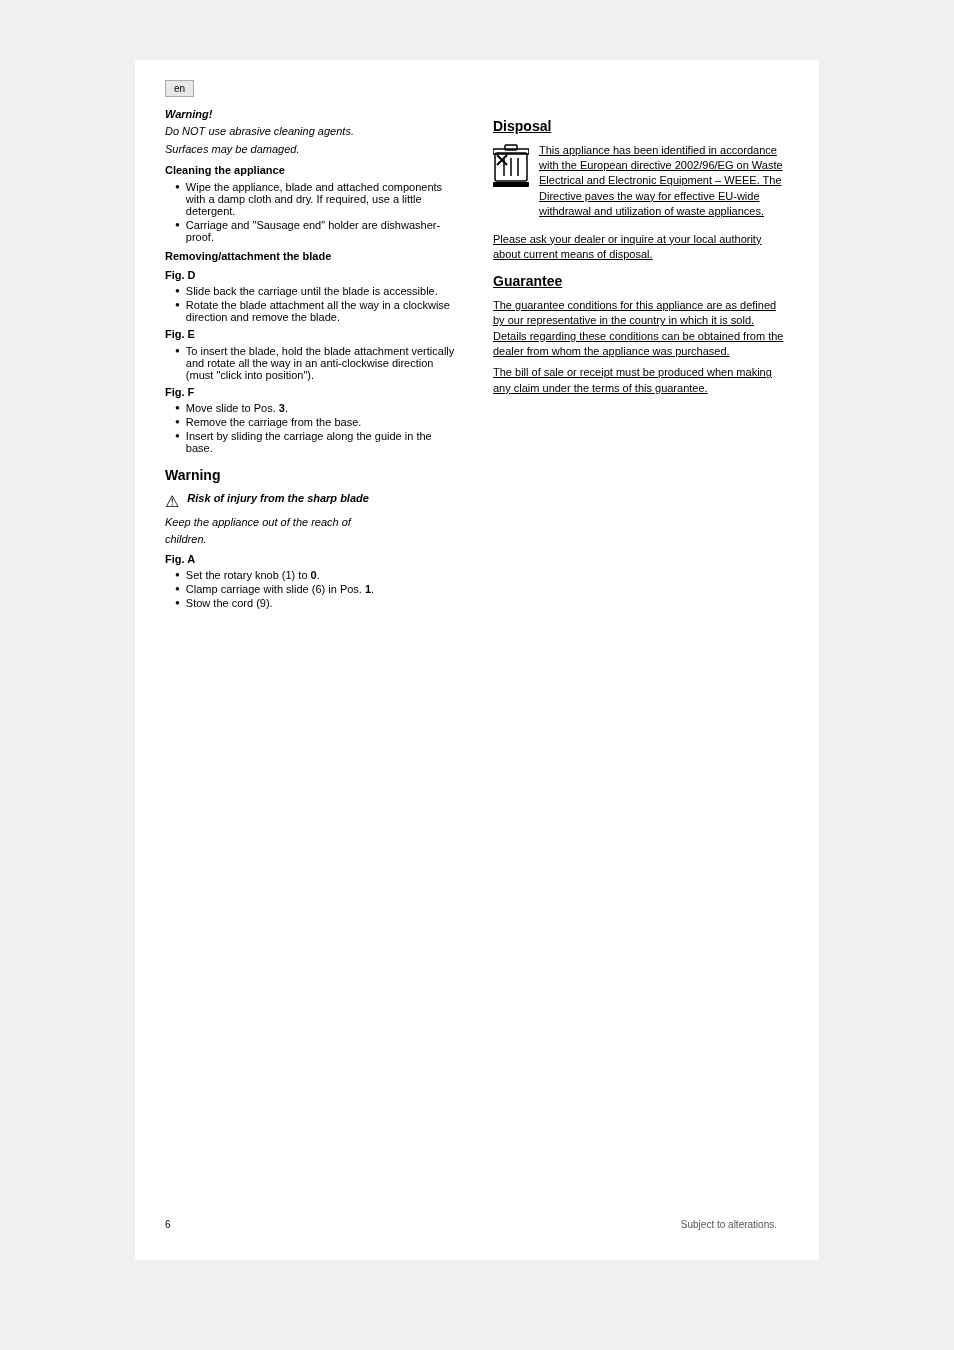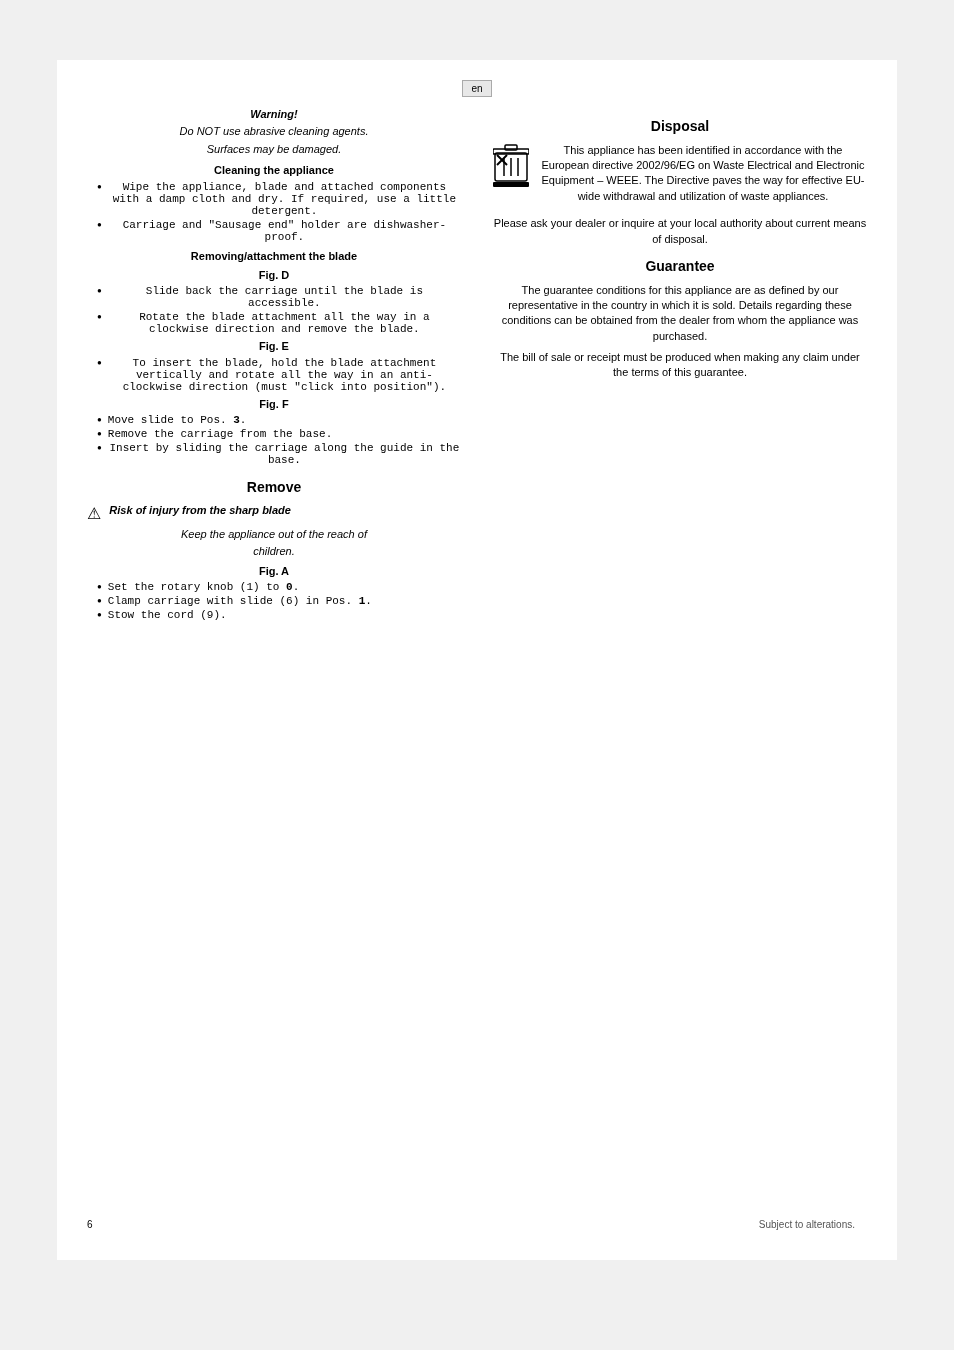--- a/index.html
+++ b/index.html
@@ -22,25 +22,24 @@
       min-height: 1350px;
       background: #f0f0f0;
       display: flex;
       align-items: flex-start;
       justify-content: center;
       padding: 60px 40px;
     }
 
     .document {
       background: #ffffff;
-      width: 840px;
+      width: 684px;
       min-height: 1200px;
       padding: 20px 30px 40px 30px;
       position: relative;
-      text-align: center;
     }
 
     .lang-bar {
       border: 1px solid #aaa;
       background: #e8e8e8;
       display: inline-block;
       padding: 2px 8px;
       font-size: 10px;
       margin-bottom: 10px;
     }
@@ -49,20 +48,21 @@
       display: flex;
       gap: 32px;
     }
 
     .left-col {
       flex: 1;
     }
 
     .right-col {
       flex: 1;
+      text-decoration: underline;
     }
 
     .section-title {
       font-size: 14px;
       font-weight: bold;
       margin-bottom: 6px;
       margin-top: 10px;
     }
 
     .warning-title {
@@ -85,21 +85,20 @@
     .fig-label {
       font-weight: bold;
       margin-top: 4px;
       margin-bottom: 2px;
     }
 
     ul.bullet-list {
       list-style: none;
       padding: 0;
       margin: 0 0 4px 0;
-      font-family: Liberation Mono, monospace;
     }
 
     ul.bullet-list li {
       display: flex;
       align-items: flex-start;
       margin-bottom: 2px;
       padding-left: 10px;
     }
 
     ul.bullet-list li::before {
@@ -238,21 +237,21 @@
           </li>
           <li>
             <span>Remove the carriage from the base.</span>
           </li>
           <li>
             <span>Insert by sliding the carriage along the guide in the base.</span>
           </li>
         </ul>
 
         <div class="storage-section">
-          <p class="section-title">Remove</p>
+          <p class="section-title">Warning</p>
           <div class="warning-box">
             <span class="warning-icon">⚠</span>
             <span class="warning-bold-italic">Risk of injury from the sharp blade</span>
           </div>
           <p class="warning-text">Keep the appliance out of the reach of</p>
           <p class="warning-text">children.</p>
           <p class="fig-label">Fig. A</p>
           <ul class="bullet-list">
             <li>
               <span>Set the rotary knob (1) to <strong>0</strong>.</span>

